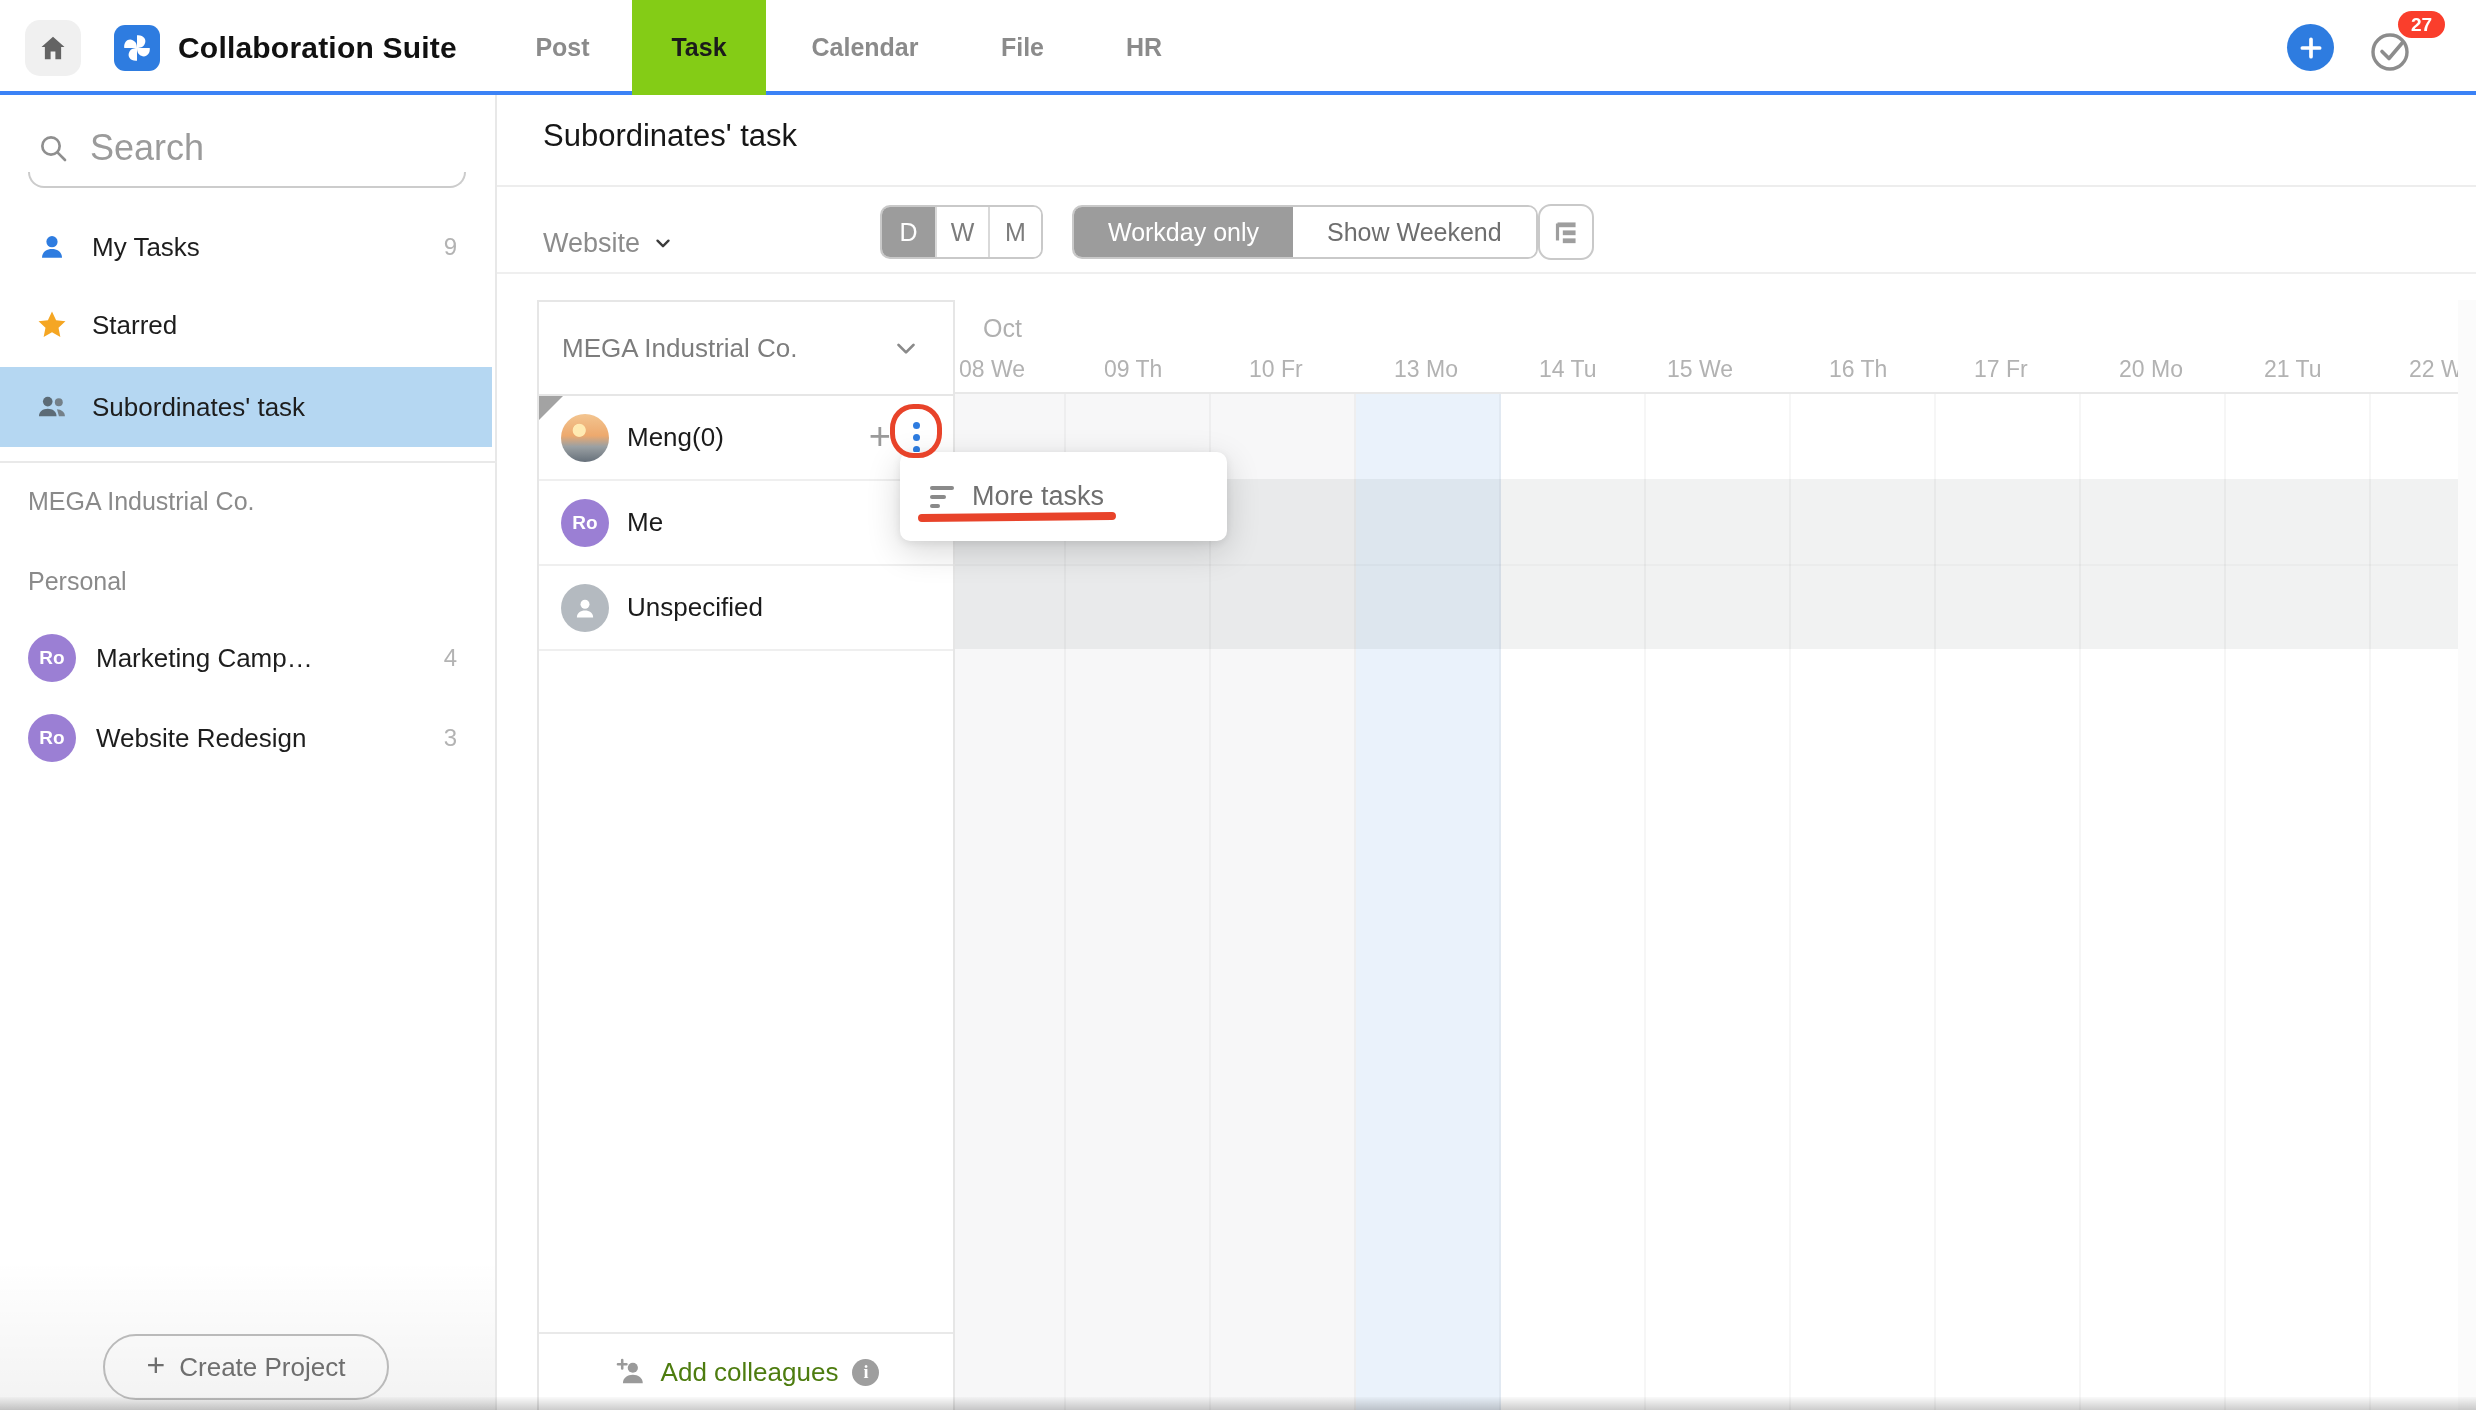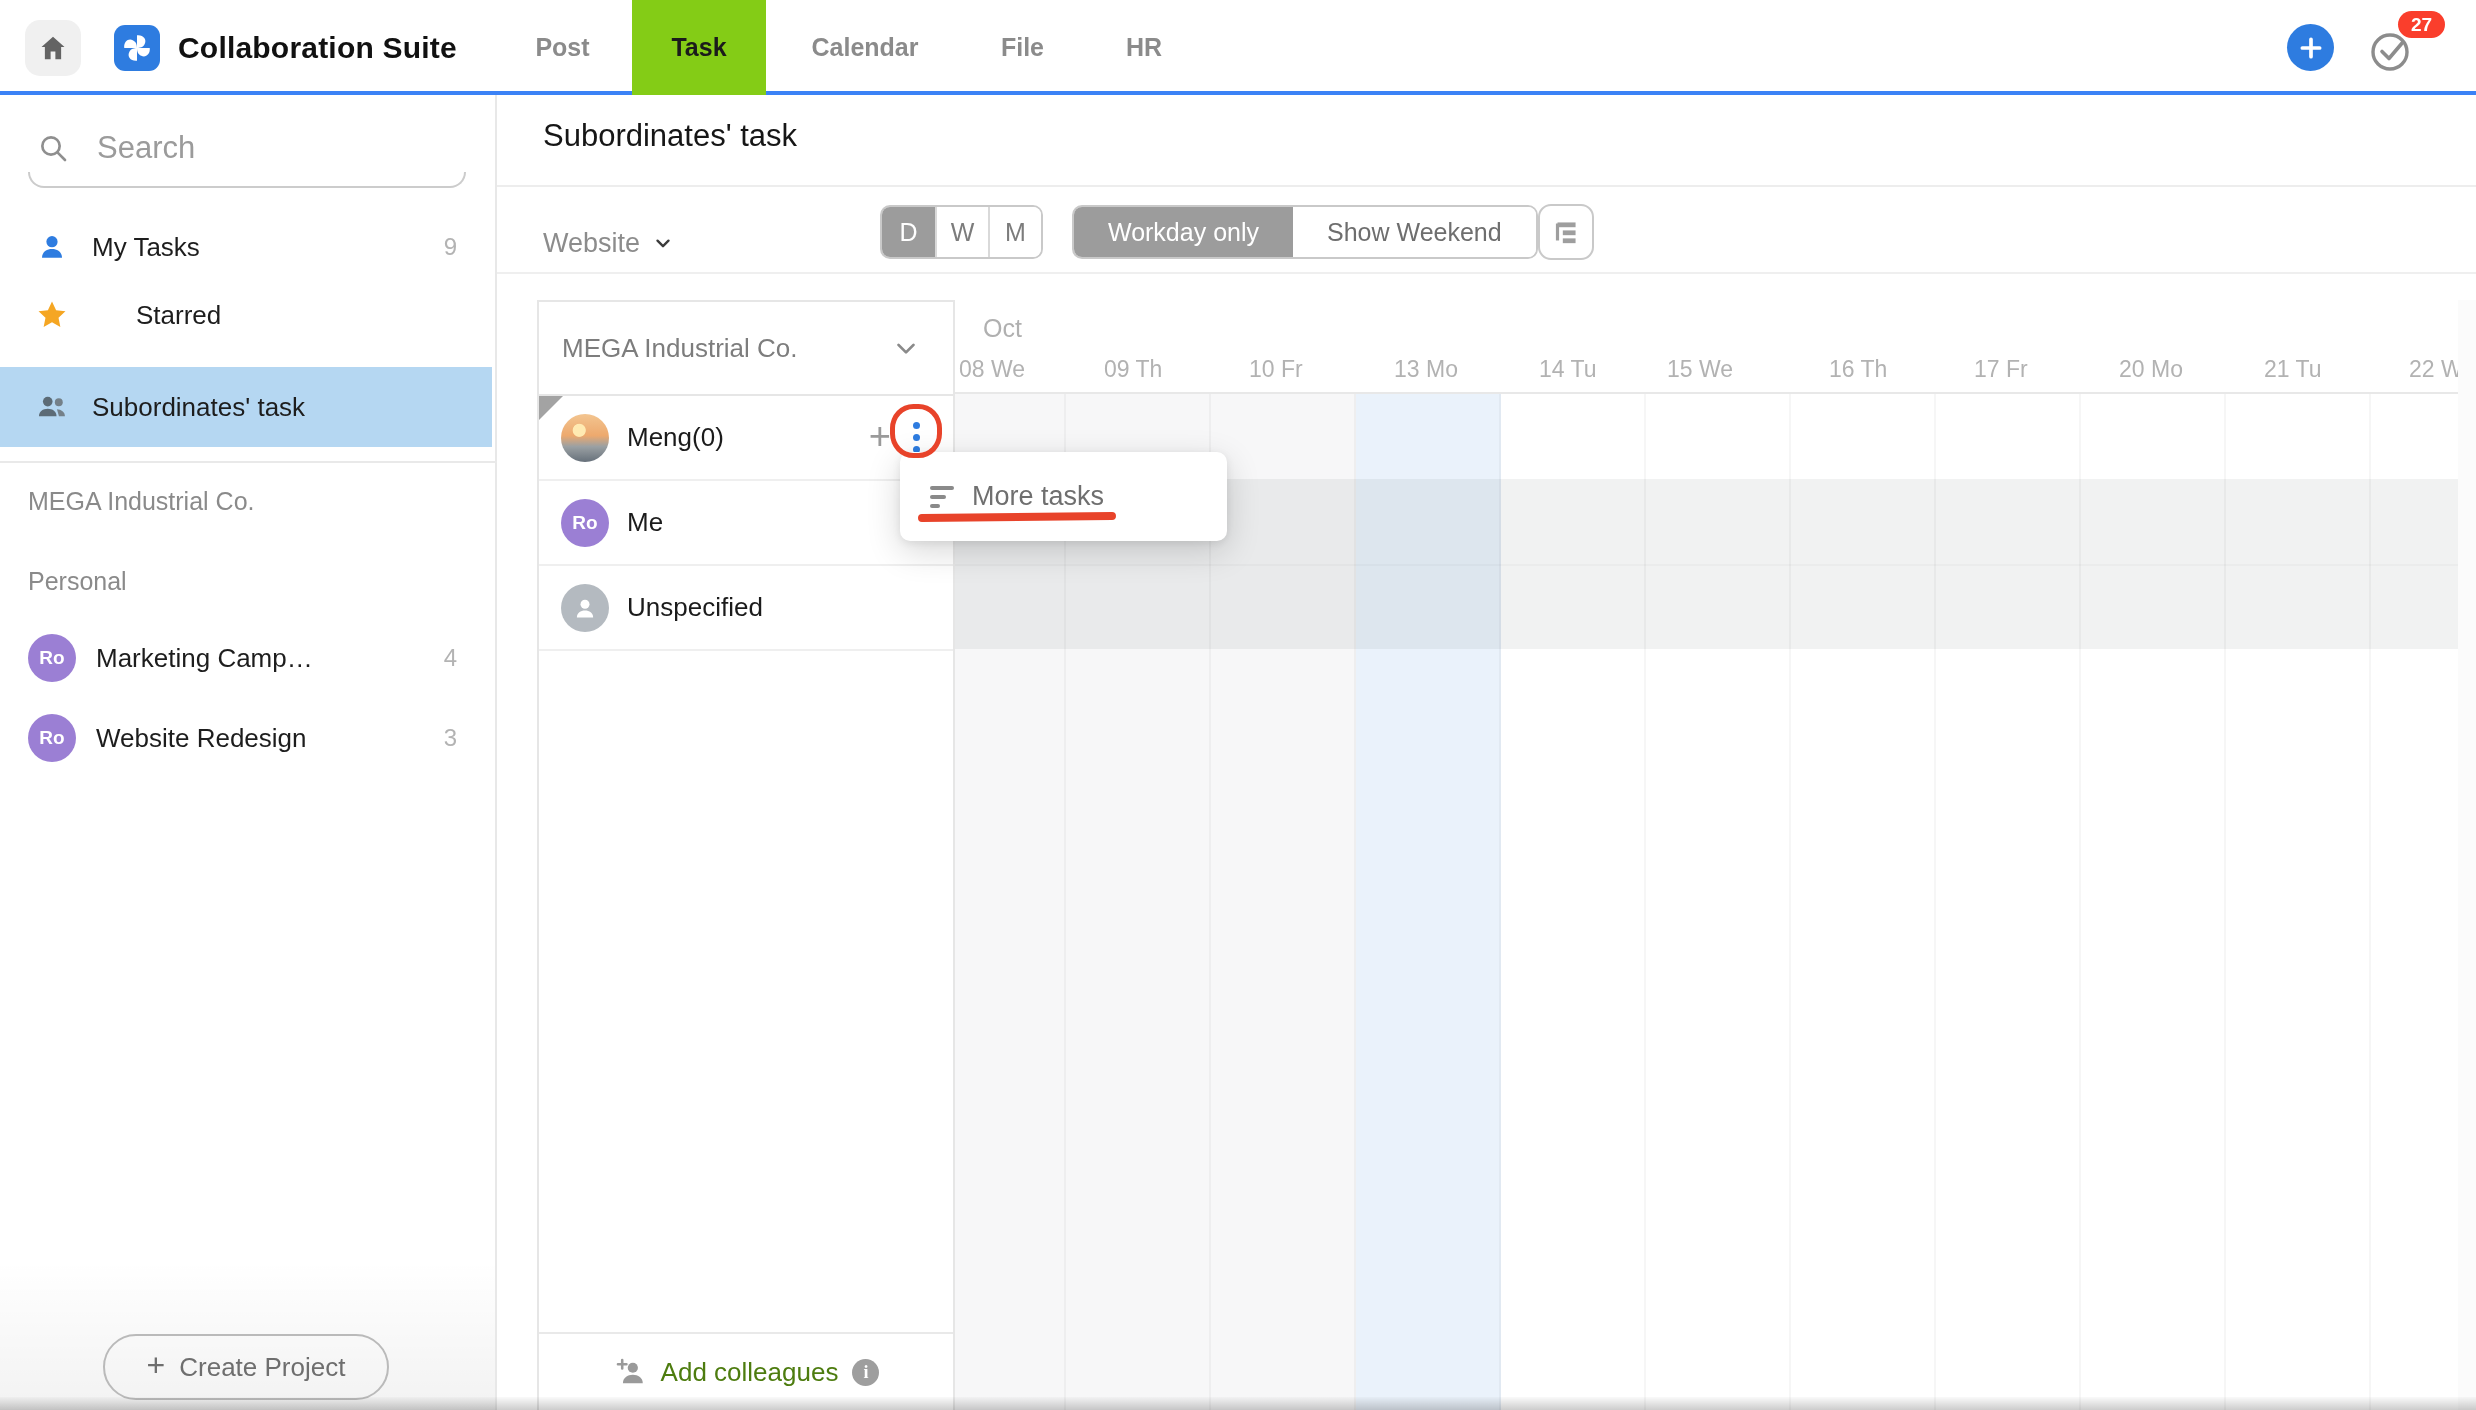--- a/index.html
+++ b/index.html
@@ -32,30 +32,30 @@
     justify-content:center; padding:0 9px; z-index:41; }
 
   
   #sidebar { position:absolute; left:0; top:95px; width:497px; height:1315px; background:#fff;
     border-right:2px solid #e8e8e8; z-index:30; }
   #search-row { position:absolute; left:0; top:15px; width:497px; height:90px; }
   #search-underline { position:absolute; left:28px; top:62px; width:438px; height:16px;
     border-left:2px solid #cccccc; border-right:2px solid #cccccc; border-bottom:2px solid #cccccc;
     border-radius:0 0 16px 16px; }
   #search-input { position:absolute; left:90px; top:18px; width:340px; height:40px; border:none; outline:none;
-    font-size:31px; color:#000000; font-family:inherit; background:transparent;margin-left:7px; }
+    font-size:36px; color:#000000; font-family:inherit; background:transparent; }
   #search-input::placeholder { color:#9b9b9b; }
   #search-icon { position:absolute; left:37px; top:22px; }
   .side-item { position:absolute; left:0; width:492px; height:80px; display:flex; align-items:center;
     cursor:pointer; }
   .side-item .icon-box { width:36px; margin-left:34px; display:flex; justify-content:center; }
   .side-item .lbl { margin-left:22px; font-size:26px; color:#1d1d1d; }
   .side-item .cnt { position:absolute; right:35px; font-size:24px; color:#b3b3b3; }
   #item-mytasks { top:112px; }
-  #item-starred { top:180px;gap:44px; }
+  #item-starred { top:190px; }
   #item-subordinates { top:272px; background:#b5d7f2; }
   #sidebar-divider { position:absolute; left:0; top:366px; width:497px; height:2px; background:#e9e9e9; }
   .section-label { position:absolute; left:28px; font-size:25px; color:#8a8a8a; }
   #label-org { top:392px; }
   #label-personal { top:472px; }
   .proj-row { position:absolute; left:0; width:492px; height:78px; display:flex; align-items:center; cursor:pointer; }
   #proj-marketing { top:524px; }
   #proj-website { top:604px; }
   .avatar { border-radius:50%; display:flex; align-items:center; justify-content:center;
     color:#fff; font-weight:700; flex:0 0 auto; }

